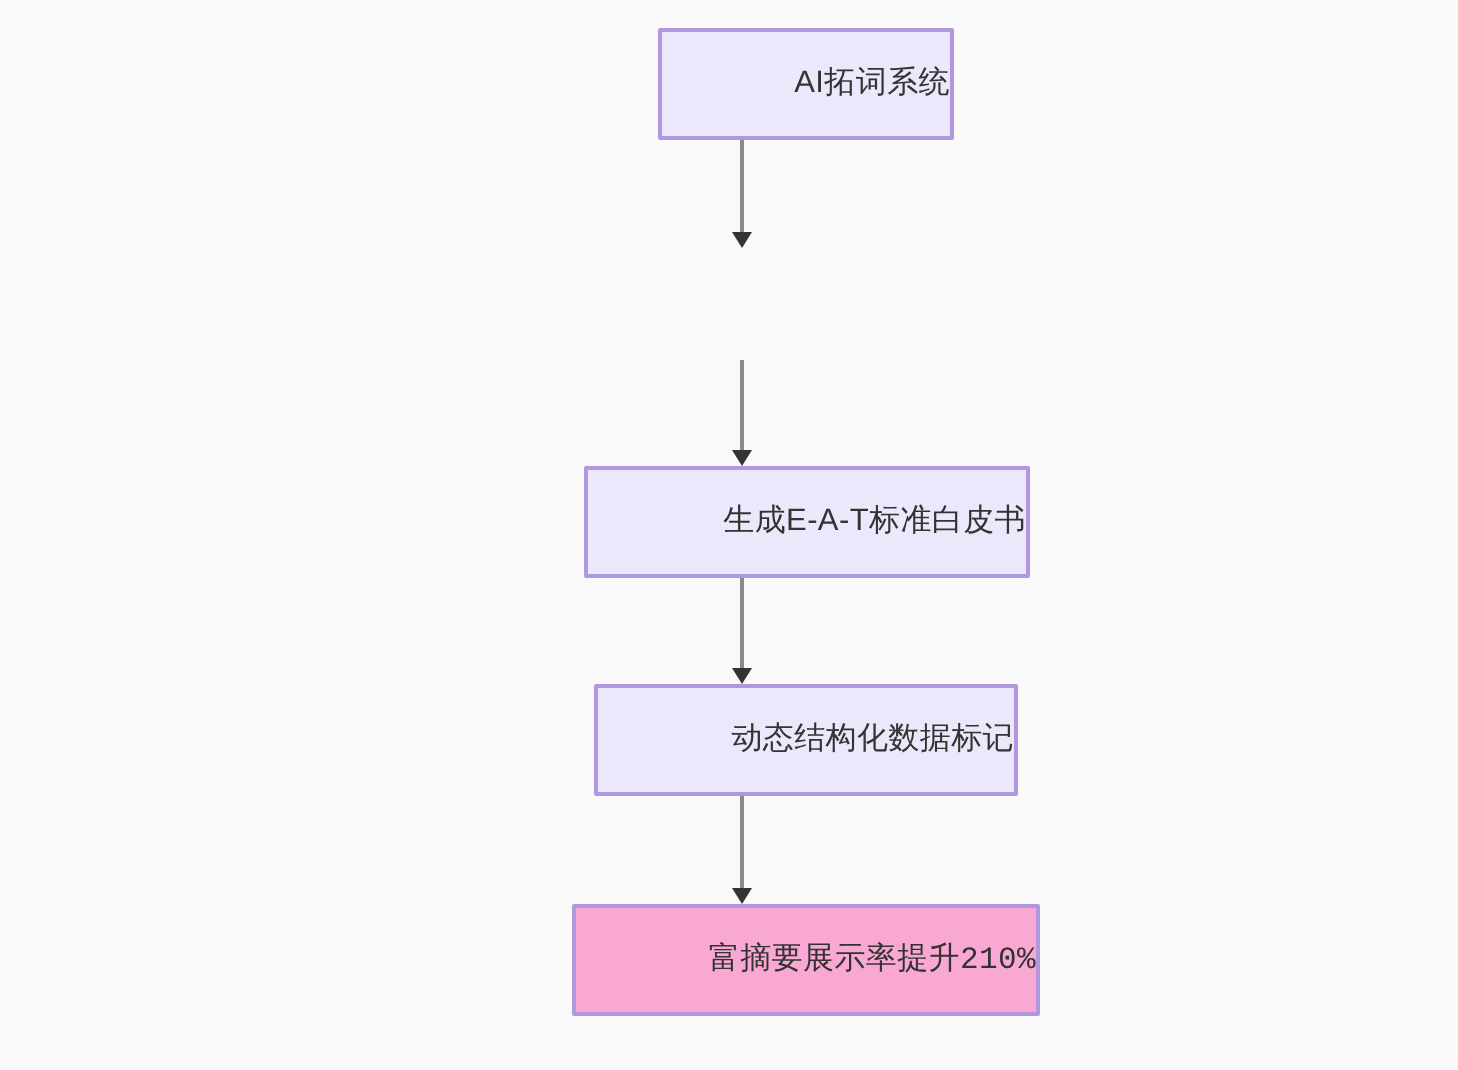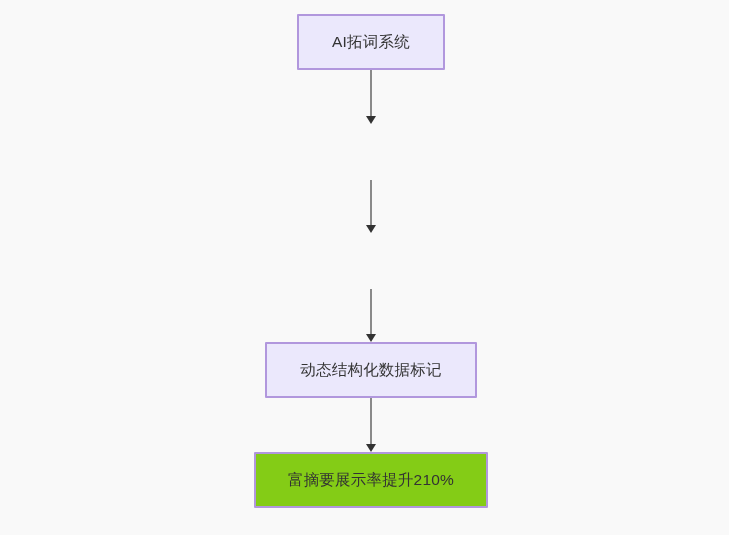--- a/index.html
+++ b/index.html
@@ -20,26 +20,27 @@
     background: #f9f9f9;
   }
   .node {
     position: absolute;
     box-sizing: border-box;
     background: #ebe8fc;
     border: 2px solid #a16207;
     border-radius: 1px;
     display: flex;
     align-items: center;
-    justify-content: center;
+    justify-content: flex-end;
     color: #333333;
     font-size: 15.5px;
     line-height: 1.2;
     letter-spacing: 0.2px;
     white-space: nowrap;
+    margin-left: 32px;
   }
   .node-label {
     display: block;
   }
   .edge {
     position: absolute;
     width: 0;
     height: 0;
   }
   .edge-line {
@@ -72,32 +73,35 @@
     <div class="edge-line" style="height: 46px; background: rgb(138, 138, 138);"></div>
     <div class="edge-arrow" style="top: 46px; border-top-color: rgb(51, 51, 51);"></div>
   </div>
 
 
   <div class="edge" id="e2" style="left: 371px; top: 180px;">
     <div class="edge-line" style="height: 45px; background: rgb(138, 138, 138);"></div>
     <div class="edge-arrow" style="top: 45px; border-top-color: rgb(51, 51, 51);"></div>
   </div>
 
+  <div class="node" id="n3" style="left: 260px; top: 233px; width: 223px; height: 56px; background: rgb(235, 232, 252); border-color: rgb(177, 151, 221); color: rgb(51, 51, 51);">
+    <span class="node-label">生成E-A-T标准白皮书</span>
+  </div>
 
   <div class="edge" id="e3" style="left: 371px; top: 289px;">
     <div class="edge-line" style="height: 45px; background: rgb(138, 138, 138);"></div>
     <div class="edge-arrow" style="top: 45px; border-top-color: rgb(51, 51, 51);"></div>
   </div>
 
   <div class="node" id="n4" style="left: 265px; top: 342px; width: 212px; height: 56px; background: rgb(235, 232, 252); border-color: rgb(177, 151, 221); color: rgb(51, 51, 51);">
     <span class="node-label">动态结构化数据标记</span>
   </div>
 
   <div class="edge" id="e4" style="left: 371px; top: 398px;">
     <div class="edge-line" style="height: 46px; background: rgb(138, 138, 138);"></div>
     <div class="edge-arrow" style="top: 46px; border-top-color: rgb(51, 51, 51);"></div>
   </div>
 
-  <div class="node" id="n5" style="left: 254px; top: 452px; width: 234px; height: 56px; background: #84cc16; border-color: rgb(177, 151, 221); color: rgb(51, 51, 51);">
+  <div class="node" id="n5" style="left: 254px; top: 452px; width: 234px; height: 56px; background: #f9a8d4; border-color: rgb(177, 151, 221); color: rgb(51, 51, 51); font-family: Liberation Mono, monospace;">
     <span class="node-label">富摘要展示率提升210%</span>
   </div>
 
 </div>
 
 </body></html>

